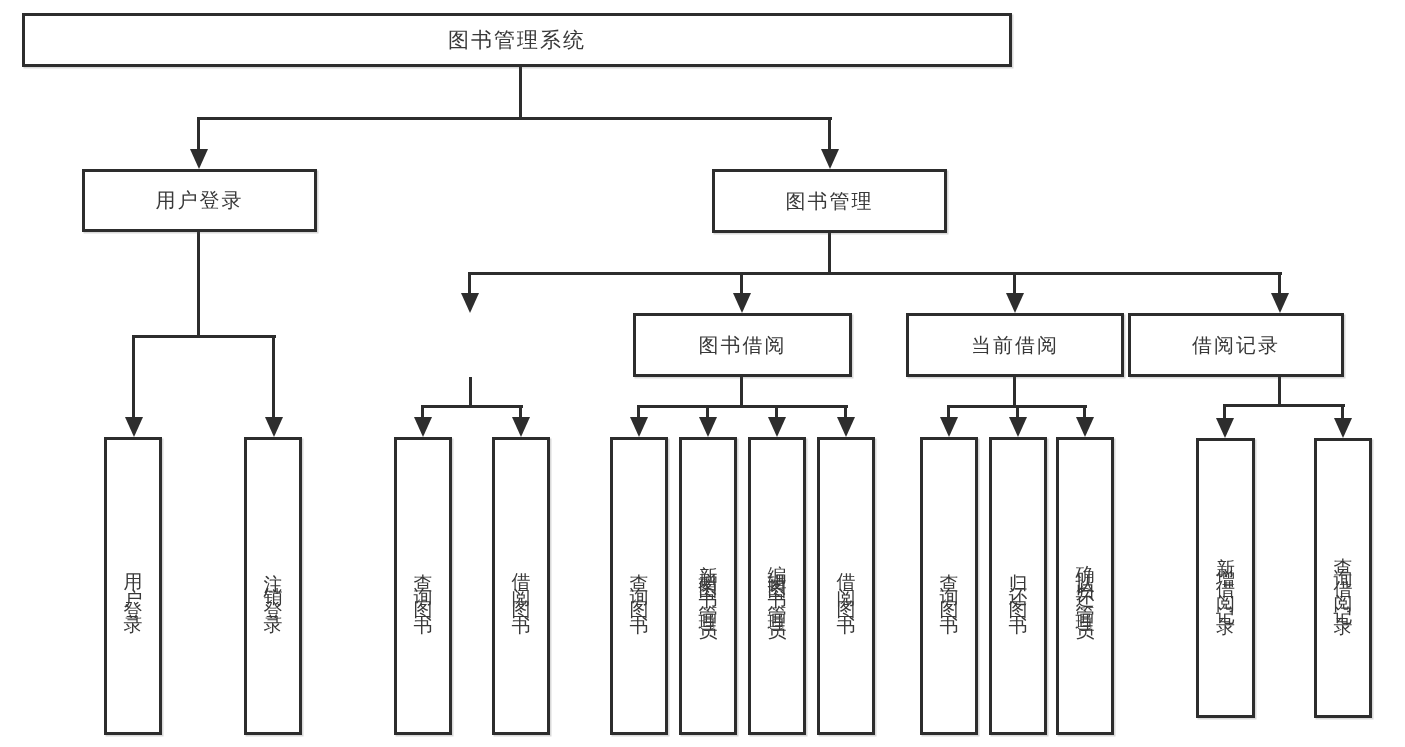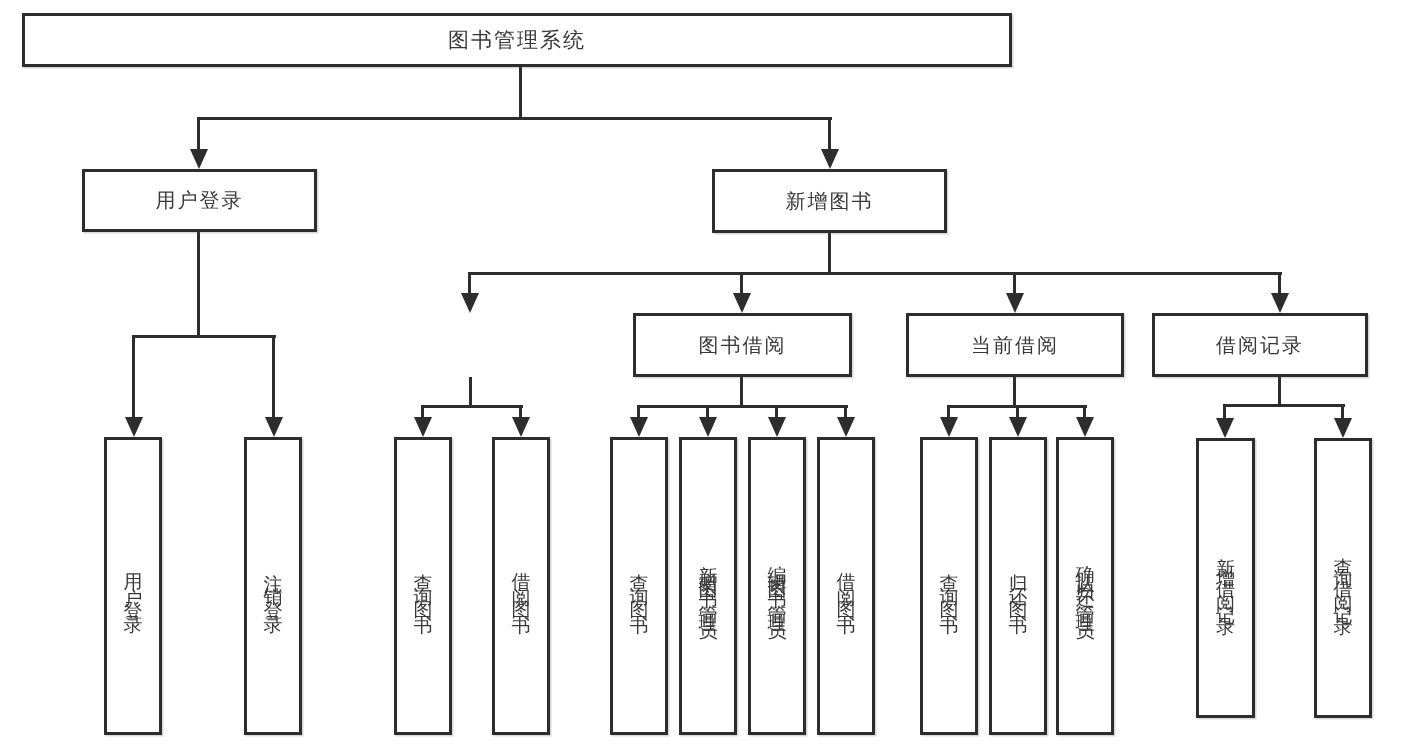--- a/index.html
+++ b/index.html
@@ -129,30 +129,30 @@
   <div class="arrow" style="left:1334px;top:418px;"></div>
 
   <div class="box" style="left:22px;top:13px;width:990px;height:54px;">
     <span class="hlabel root-label">图书管理系统</span>
   </div>
 
   <div class="box" style="left:82px;top:169px;width:235px;height:63px;">
     <span class="hlabel">用户登录</span>
   </div>
   <div class="box" style="left:712px;top:169px;width:235px;height:64px;">
-    <span class="hlabel">新增图书</span>
+    <span class="hlabel">图书管理</span>
   </div>
 
   <div class="box" style="left:633px;top:313px;width:219px;height:64px;">
     <span class="hlabel">图书借阅</span>
   </div>
   <div class="box" style="left:906px;top:313px;width:218px;height:64px;">
     <span class="hlabel">当前借阅</span>
   </div>
-  <div class="box" style="left:1152px;top:313px;width:216px;height:64px;">
+  <div class="box" style="left:1128px;top:313px;width:216px;height:64px;">
     <span class="hlabel">借阅记录</span>
   </div>
 
   <div class="box" style="left:104px;top:437px;width:58px;height:298px;">
     <span class="vtext sp14">用户登录</span>
   </div>
   <div class="box" style="left:244px;top:437px;width:58px;height:298px;">
     <span class="vtext sp14">注销登录</span>
   </div>
 

